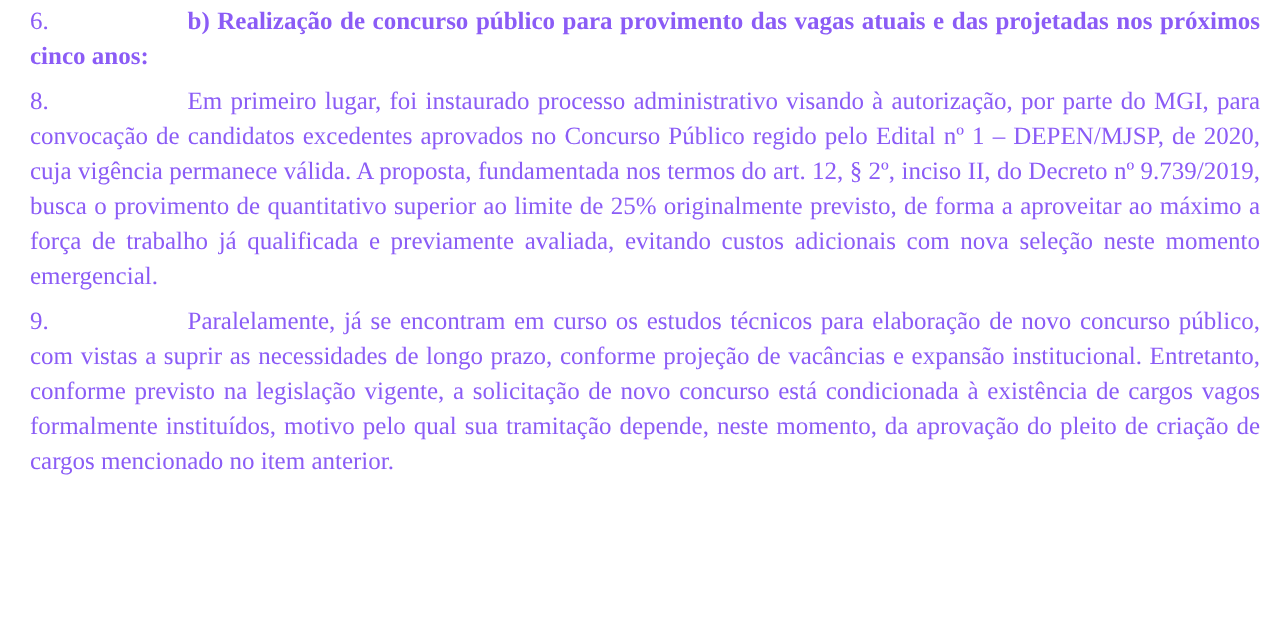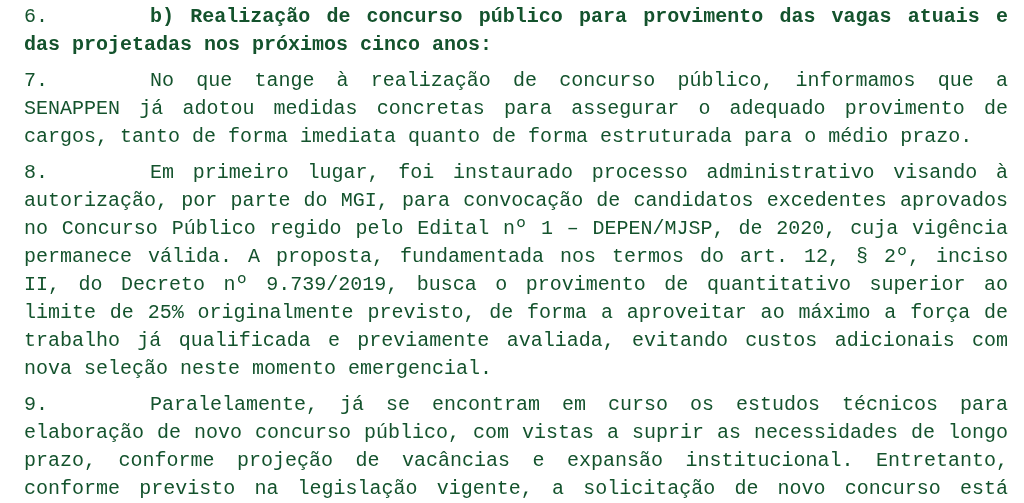--- a/index.html
+++ b/index.html
@@ -14,43 +14,42 @@
   }
   .page {
     box-sizing: border-box;
     width: 1024px;
     height: 503px;
     padding: 3px 16px 0 24px;
     background: #ffffff;
   }
   .para {
     margin: 0 0 8px 0;
-    font-family: Liberation Mono, monospace;
+    font-family: Liberation Serif, serif;
     font-size: 20px;
     line-height: 28px;
-    color: #14532d;
+    color: #8b5cf6;
     text-align: justify;
     text-justify: inter-word;
   }
   .para .num {
     display: inline-block;
     width: 126px;
     font-weight: 400;
     vertical-align: baseline;
   }
   .para.bold .ptext {
     font-weight: 700;
   }
 </style>
 </head>
 <body>
 
 <div class="page">
   <div id="paragraphs">
   <p class="para bold"><span class="num">6.</span><span class="ptext">b) Realização de concurso público para provimento das vagas atuais e das projetadas nos próximos cinco anos:</span></p>
 
-  <p class="para"><span class="num">7.</span><span class="ptext">No que tange à realização de concurso público, informamos que a SENAPPEN já adotou medidas concretas para assegurar o adequado provimento de cargos, tanto de forma imediata quanto de forma estruturada para o médio prazo.</span></p>
 
   <p class="para"><span class="num">8.</span><span class="ptext">Em primeiro lugar, foi instaurado processo administrativo visando à autorização, por parte do MGI, para convocação de candidatos excedentes aprovados no Concurso Público regido pelo Edital nº 1 – DEPEN/MJSP, de 2020, cuja vigência permanece válida. A proposta, fundamentada nos termos do art. 12, § 2º, inciso II, do Decreto nº 9.739/2019, busca o provimento de quantitativo superior ao limite de 25% originalmente previsto, de forma a aproveitar ao máximo a força de trabalho já qualificada e previamente avaliada, evitando custos adicionais com nova seleção neste momento emergencial.</span></p>
 
   <p class="para"><span class="num">9.</span><span class="ptext">Paralelamente, já se encontram em curso os estudos técnicos para elaboração de novo concurso público, com vistas a suprir as necessidades de longo prazo, conforme projeção de vacâncias e expansão institucional. Entretanto, conforme previsto na legislação vigente, a solicitação de novo concurso está condicionada à existência de cargos vagos formalmente instituídos, motivo pelo qual sua tramitação depende, neste momento, da aprovação do pleito de criação de cargos mencionado no item anterior.</span></p>
 </div>
 </div>
 
 </body></html>

